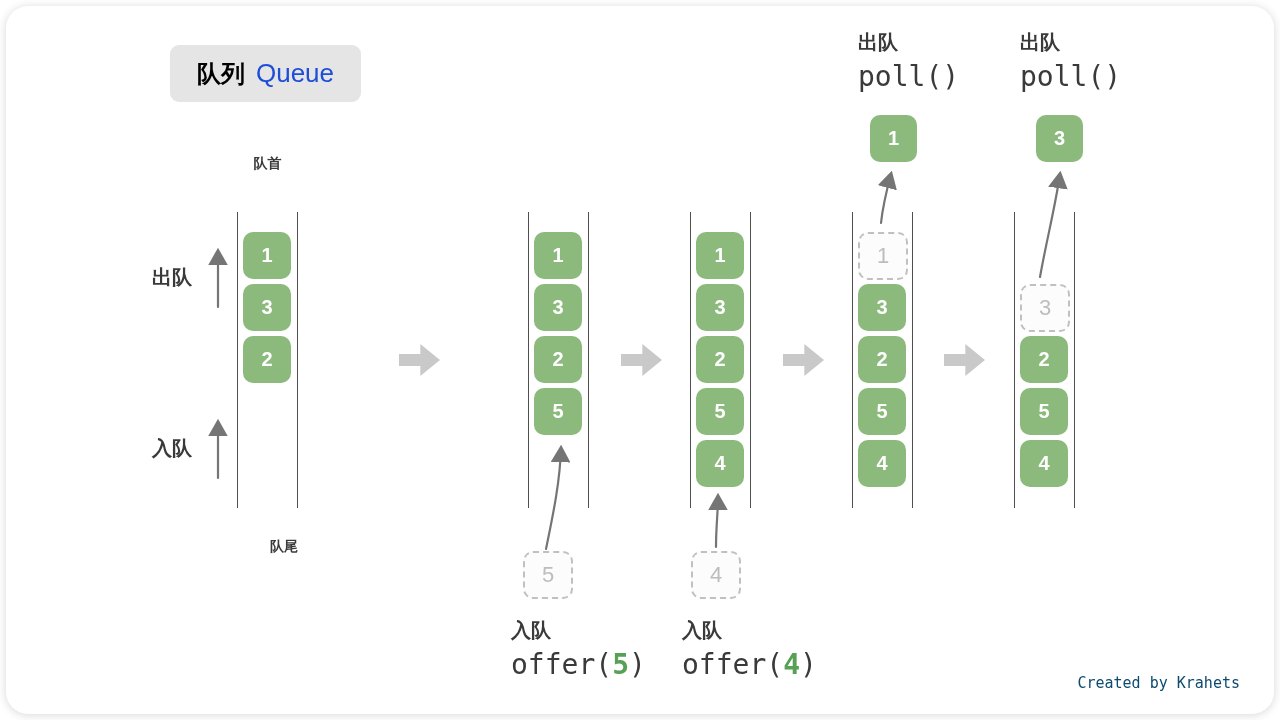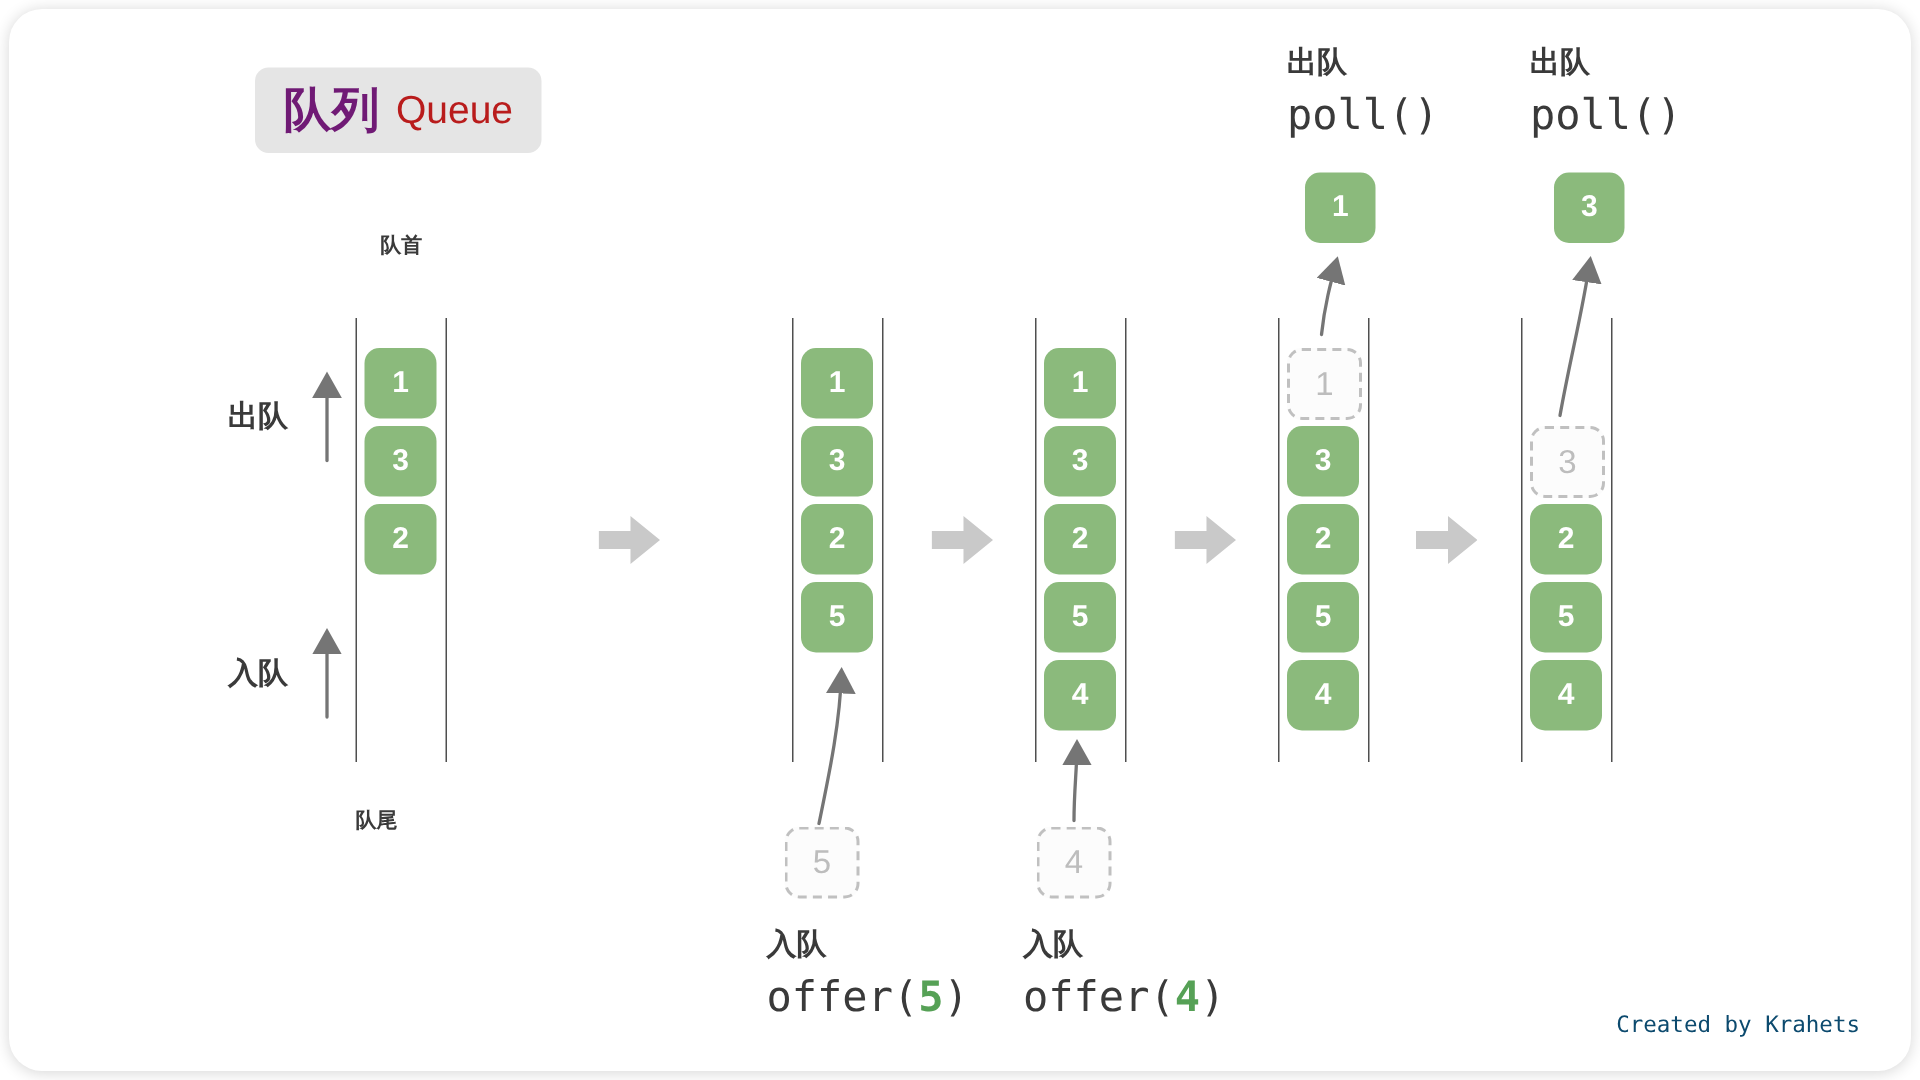--- a/index.html
+++ b/index.html
@@ -6,26 +6,26 @@
   body{width:1280px;height:720px;position:relative;overflow:hidden;
        font-family:"Liberation Sans",sans-serif;color:#3a3a3a;}
   .card{position:absolute;left:6px;top:6px;width:1268px;height:708px;
         background:#ffffff;border-radius:22px;
         box-shadow:0 1px 10px rgba(0,0,0,.16);}
   .content{position:absolute;left:0;top:0;width:1280px;height:720px;}
 
   .title-box{position:absolute;left:170px;top:45px;width:191px;height:57px;
              background:#e5e5e5;border-radius:9px;display:flex;
              align-items:center;justify-content:center;gap:11px;}
-  .title-zh{font-size:32px;font-weight:bold;color:#701a75;}
-  .title-en{font-size:26px;color:#b91c1c;}
+  .title-zh{font-size:24px;font-weight:bold;color:#000000;}
+  .title-en{font-size:26px;color:#1d4ed8;}
 
   .lbl{position:absolute;font-size:14px;font-weight:bold;color:#3a3a3a;}
   .lbl-front{left:237px;top:155px;width:61px;text-align:center;}
-  .lbl-rear{left:237px;top:538px;width:61px;text-align:left;}
+  .lbl-rear{left:237px;top:538px;width:61px;text-align:right;}
   .lbl-deq{left:152px;top:264px;font-size:20px;}
   .lbl-enq{left:152px;top:435px;font-size:20px;}
 
   .qcol{position:absolute;top:212px;height:296px;width:59px;
         border-left:1.5px solid #4f4f4f;border-right:1.5px solid #4f4f4f;}
   .c1{left:237px}.c2{left:528px}.c3{left:690px}.c4{left:852px}.c5{left:1014px}
 
   .qbox{position:absolute;width:48px;height:47px;border-radius:10px;
         background:#8bba7c;color:#fff;font-size:20px;font-weight:bold;
         display:flex;align-items:center;justify-content:center;}

